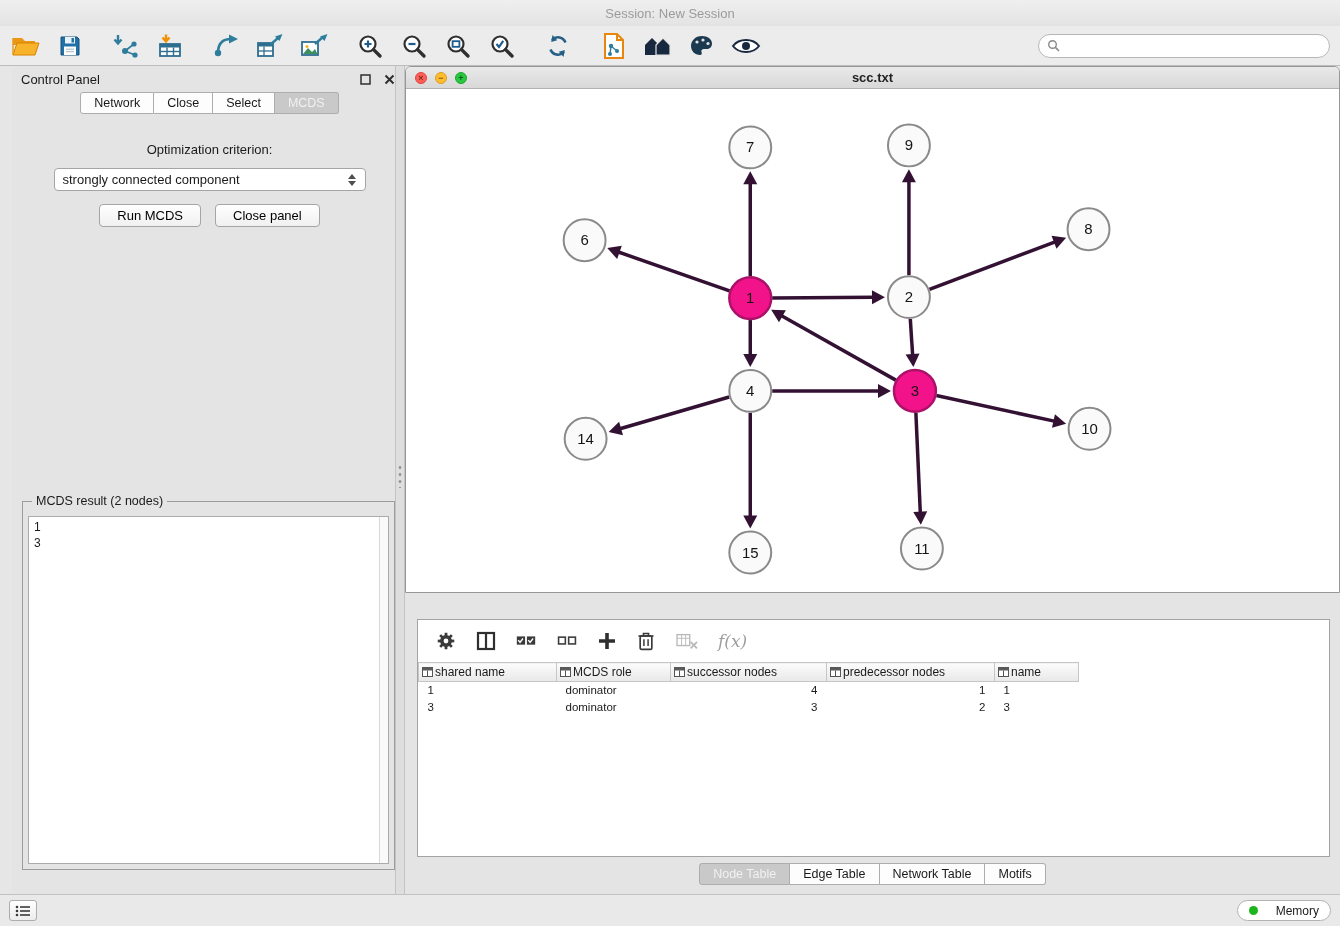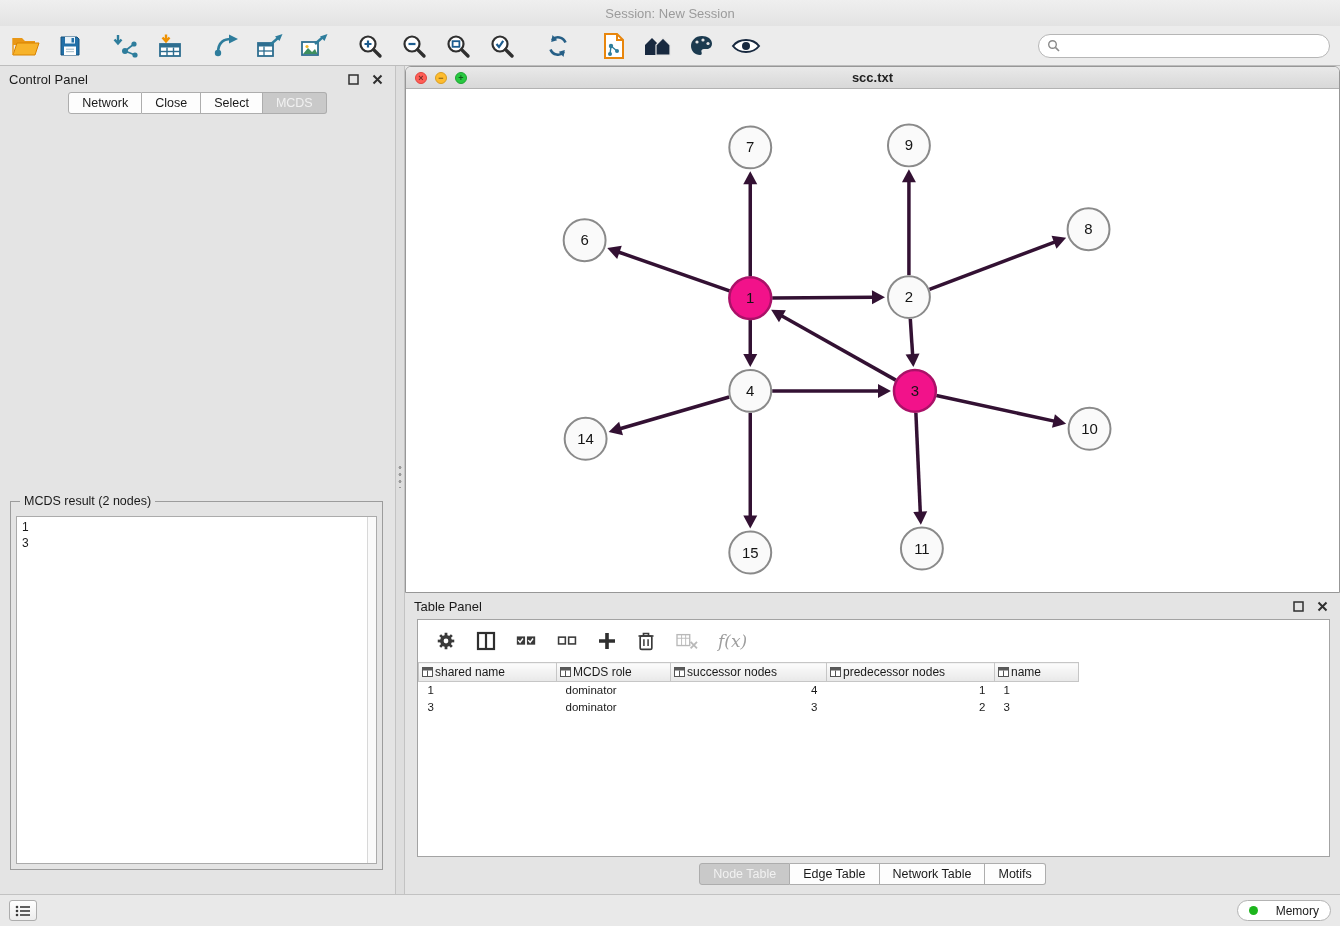--- a/index.html
+++ b/index.html
@@ -14,21 +14,21 @@
   .toolbar{position:absolute;top:26px;left:0;right:0;height:40px;background:#ececec;border-bottom:1px solid #bdbdbd;display:flex;align-items:center;padding:0 10px}
   .tool-group{display:flex;align-items:center;gap:12px;margin-right:24px}
   .tool-btn{width:32px;height:32px;display:flex;align-items:center;justify-content:center;cursor:pointer;border-radius:4px}
   .search-box{margin-left:auto;width:292px;height:24px;border:1px solid #b6b6b6;border-radius:12px;background:#fff;display:flex;align-items:center;padding:0 8px;gap:5px}
   .search-box input{border:none;outline:none;flex:1;font-size:12px;background:transparent;font-family:"Liberation Sans",sans-serif}
 
   
   .content{position:absolute;top:66px;left:0;right:0;bottom:32px}
 
   
-  .control-panel{position:absolute;left:0;top:0;width:395px;height:100%;background:#e4e4e4}
+  .control-panel{position:absolute;left:12px;top:0;width:395px;height:100%;background:#e4e4e4}
   .panel-header{height:26px;display:flex;align-items:center;padding:0 9px;font-size:13px;gap:6px}
   .panel-header .ph-title{flex:1}
   .icon-btn{width:18px;height:18px;display:flex;align-items:center;justify-content:center;cursor:pointer}
   .seg-tabs{display:flex;justify-content:center}
   .tab{font-size:12.5px;padding:2px 13px;background:#fdfdfd;border:1px solid #adadad;border-left:none;cursor:pointer;line-height:16px;white-space:nowrap}
   .tab:first-child{border-left:1px solid #adadad;border-radius:3px 0 0 3px}
   .tab:last-child{border-radius:0 3px 3px 0}
   .tab.active{background:#c9c9c9;color:#f1f1f1}
   .cp-body{padding-top:28px;text-align:center}
   .opt-label{font-size:13px;margin-bottom:11px}
@@ -291,20 +291,34 @@
       </span>
     </div>
 
     <div class="seg-tabs" id="cp-tabs">
         <div class="tab">Network</div>
         <div class="tab">Close</div>
         <div class="tab">Select</div>
         <div class="tab active">MCDS</div>
       </div>
 
+    <div class="cp-body">
+      <div class="opt-label">Optimization criterion:</div>
+      <div class="dropdown">
+        <span>strongly connected component</span>
+        <span class="stepper">
+            <span class="t-up"></span>
+            <span class="t-down"></span>
+          </span>
+      </div>
+      <div class="btn-row">
+        <button class="push-btn">Run MCDS</button>
+        <button class="push-btn">Close panel</button>
+      </div>
+    </div>
 
     <fieldset class="result-box">
       <legend>MCDS result (2 nodes)</legend>
       <div class="result-inner">
         <div id="result-lines">
             <div>1</div>
             <div>3</div>
           </div>
         <div class="result-scrollbar"></div>
       </div>
@@ -398,33 +412,20 @@
           </g>
           <g>
             <circle cx="517" cy="460" r="21" fill="#fafafa" stroke="#8a8a8a" stroke-width="2"></circle>
             <text x="517" y="460" dy="5" text-anchor="middle" fill="#151515" font-size="15">11</text>
           </g>
         </svg>
     </div>
   </div>
 
   <div class="table-panel">
-    <div class="panel-header">
-      <span class="ph-title">Table Panel</span>
-      <span class="icon-btn">
-        <svg width="11" height="11" viewBox="0 0 11 11">
-            <rect x="1" y="1" width="9" height="9" fill="none" stroke="#2f2f2f" stroke-width="1.5"></rect>
-          </svg>
-      </span>
-      <span class="icon-btn">
-        <svg width="11" height="11" viewBox="0 0 11 11">
-            <path d="M1.5 1.5 L9.5 9.5 M9.5 1.5 L1.5 9.5" stroke="#2f2f2f" stroke-width="2"></path>
-          </svg>
-      </span>
-    </div>
 
     <div class="table-box">
       <div class="tt-toolbar">
         <span class="tt-btn">
           <span>
             <svg width="22" height="22" viewBox="0 0 24 24">
               <g stroke="#3a3a3a" stroke-width="3">
                 <line x1="12" y1="3" x2="12" y2="21"></line>
                   <line x1="3" y1="12" x2="21" y2="12"></line>
                 <line x1="5.6" y1="5.6" x2="18.4" y2="18.4"></line>

